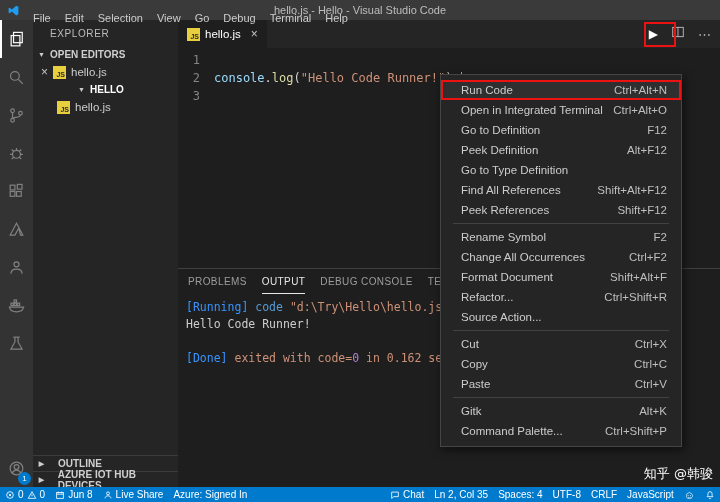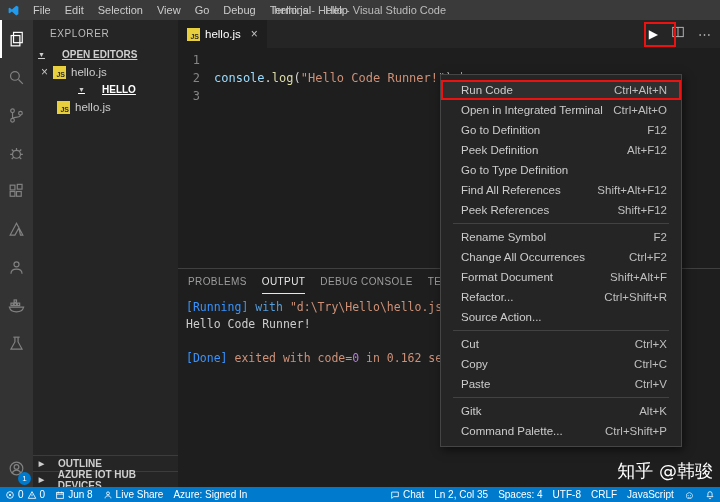--- a/index.html
+++ b/index.html
@@ -2,35 +2,35 @@
 <html><head>
 <meta charset="utf-8">
 <style>
   * { box-sizing: border-box; margin: 0; padding: 0; }
   body { width: 720px; height: 502px; background: #1e1e1e; font-family: "Liberation Sans", sans-serif; position: relative; overflow: hidden; }
   .page { position: absolute; inset: 0; }
 
   
   .titlebar { position: absolute; top: 0; left: 0; right: 0; height: 20px; background: #3a3a3a; display: flex; align-items: center; color: #cccccc; font-size: 11px; z-index: 6; }
   .vscode-logo { width: 15px; height: 13px; margin: 0 5px 0 6px; flex: none; }
-  .menu-item { padding: 0 7px; height: 20px; line-height: 20px; }
+  .menu-item { padding: 8px 7px; height: 20px; line-height: 20px; }
   .window-title { position: absolute; left: 0; right: 0; text-align: center; color: #bdbdbd; pointer-events: none; }
 
   
   .activitybar { position: absolute; left: 0; top: 20px; bottom: 15px; width: 33px; background: #333333; z-index: 5; display: flex; flex-direction: column; }
   .ab-item { height: 38px; display: flex; align-items: center; justify-content: center; color: #828282; position: relative; flex: none; }
   .ab-item.active { color: #ffffff; border-left: 2px solid #ffffff; }
   .ab-item svg { width: 19px; height: 19px; fill: none; stroke: currentColor; stroke-width: 1.5; }
   .ab-bottom { margin-top: auto; }
   .ab-badge { position: absolute; right: 2px; bottom: 2px; min-width: 13px; height: 13px; border-radius: 50%; background: #007acc; color: #fff; font-size: 8px; display: flex; align-items: center; justify-content: center; }
 
   
   .sidebar { position: absolute; left: 33px; top: 20px; bottom: 15px; width: 145px; background: #252526; color: #cccccc; z-index: 4; font-size: 11px; }
   .sidebar-title { padding: 8px 0 7px 17px; font-size: 10px; letter-spacing: .6px; color: #bcbcbc; }
-  .section-header { display: flex; align-items: center; gap: 16px; font-size: 10px; font-weight: bold; color: #cfcfcf; padding: 3px 0 3px 4px; text-decoration: underline; }
+  .section-header { display: flex; align-items: center; gap: 4px; font-size: 10px; font-weight: bold; color: #cfcfcf; padding: 3px 0 3px 4px; }
   .chev { font-size: 7px; width: 9px; text-align: center; color: #cccccc; }
   .tree-row { display: flex; align-items: center; gap: 5px; padding: 2px 0 2px 8px; font-size: 11.5px; height: 18px; }
   .tree-row.indent { padding-left: 24px; }
   .close-x { color: #c5c5c5; font-size: 12px; line-height: 10px; }
   .js-badge { width: 13px; height: 13px; background: #e8cf3e; color: #2b2b2b; font-size: 7px; font-weight: bold; display: flex; align-items: flex-end; justify-content: flex-end; padding: 1px; flex: none; }
   .sidebar-bottom { position: absolute; bottom: 0; left: 0; right: 0; }
   .bottom-section { border-top: 1px solid #3c3c3c; height: 16px; display: flex; align-items: center; gap: 12px; font-size: 10px; font-weight: bold; color: #cfcfcf; padding-left: 4px; }
 
   
   .editor { position: absolute; left: 178px; right: 0; top: 20px; bottom: 15px; background: #1e1e1e; z-index: 1; }
@@ -64,21 +64,21 @@
 
   
   .context-menu { position: absolute; left: 440px; top: 74px; width: 242px; background: #252526; border: 1px solid #454545; box-shadow: 2px 3px 9px rgba(0,0,0,.55); padding: 5px 0; z-index: 10; color: #cccccc; font-size: 11.5px; }
   .menu-row { display: flex; justify-content: space-between; align-items: center; height: 20px; padding: 0 14px 0 20px; }
   .menu-row .shortcut { color: #bfbfbf; }
   .menu-row.highlighted { outline: 2px solid #ec1212; outline-offset: -2px; background: #2f2f30; }
   .menu-sep { height: 1px; background: #424242; margin: 3px 12px; }
 
   
   .run-annotation { position: absolute; left: 644px; top: 22px; width: 32px; height: 25px; border: 2px solid #ec1212; z-index: 11; }
-  .watermark { position: absolute; right: 7px; bottom: 19px; color: #ffffff; font-size: 18px; z-index: 12; font-family: "DejaVu Sans", sans-serif; }
+  .watermark { position: absolute; right: 7px; bottom: 19px; color: #ffffff; font-size: 13px; z-index: 12; font-family: "DejaVu Sans", sans-serif; }
 </style>
 </head>
 <body>
 
 <div class="page">
 
   <div class="titlebar">
     <svg class="vscode-logo" viewBox="0 0 24 24">
       <path d="M17 3l4 2v14l-4 2-8-7-4 3-2-1v-8l2-1 4 3z" fill="#1f9cf0"></path>
     </svg>
@@ -232,21 +232,21 @@
     </div>
 
     <div class="panel">
       <div class="panel-tabs">
         <span class="panel-tab">PROBLEMS</span>
         <span class="panel-tab active">OUTPUT</span>
         <span class="panel-tab">DEBUG CONSOLE</span>
         <span class="panel-tab">TERMINAL</span>
       </div>
       <div class="output">
-        <div class="out-line"><span style="color: rgb(55, 148, 255);">[Running] </span><span style="color: rgb(86, 156, 214);">with </span><span style="color: rgb(206, 145, 120);">"d:\Try\Hello\hello.js"</span></div>
+        <div class="out-line"><span style="color: rgb(55, 148, 255);">[Running] </span><span style="color: rgb(86, 156, 214);">code </span><span style="color: rgb(206, 145, 120);">"d:\Try\Hello\hello.js"</span></div>
         <div class="out-line"><span style="color: rgb(204, 204, 204);">Hello Code Runner!</span></div>
         <div class="out-line"></div>
         <div class="out-line"><span style="color: rgb(55, 148, 255);">[Done] </span><span style="color: rgb(206, 145, 120);">exited with code=</span><span style="color: rgb(177, 128, 215);">0</span><span style="color: rgb(206, 145, 120);"> in 0.162 seconds</span></div>
       </div>
     </div>
   </div>
 
   <div class="statusbar">
     <span class="sb-item">
       <svg viewBox="0 0 24 24">

